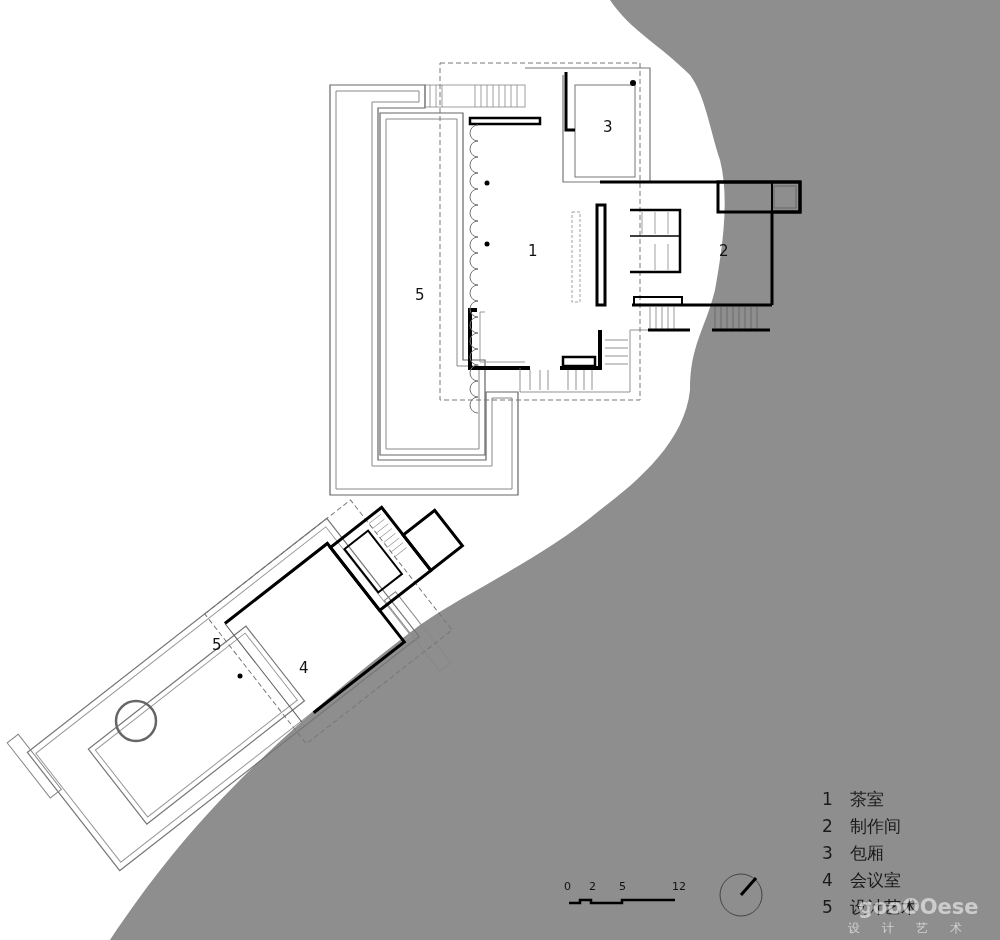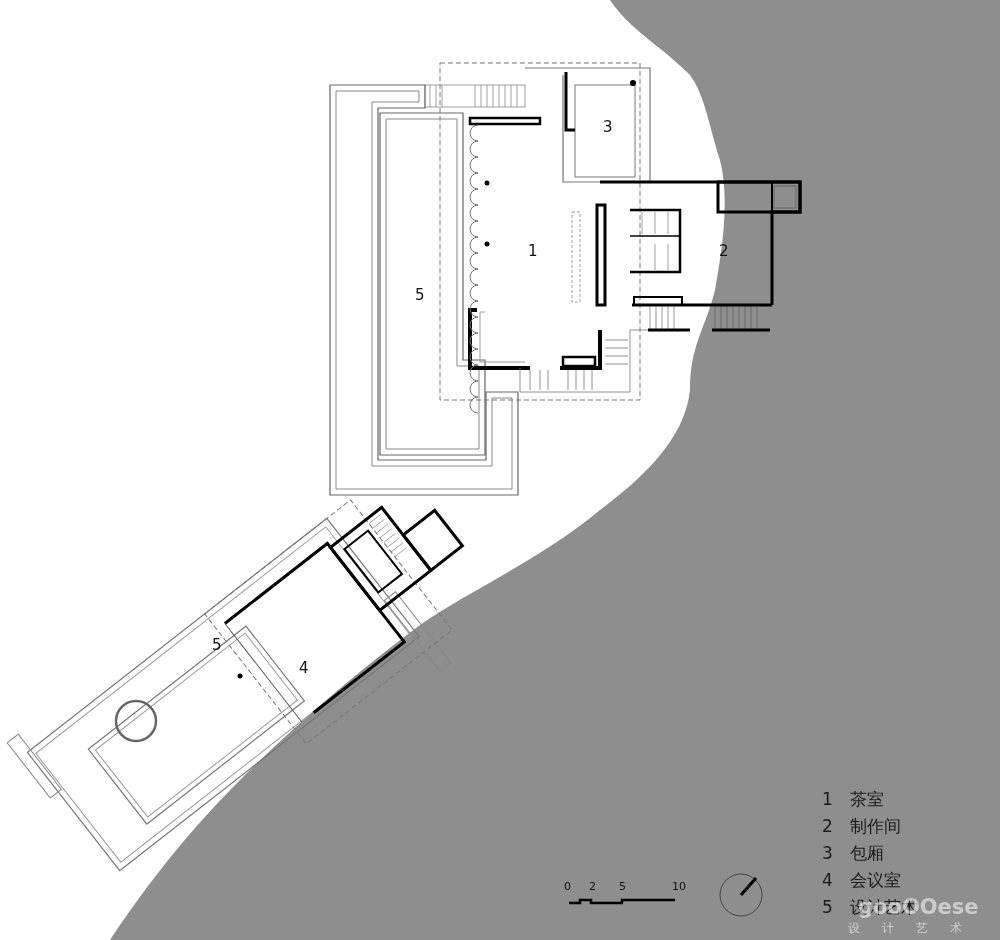--- a/index.html
+++ b/index.html
@@ -163,21 +163,21 @@
   <g>
     <circle cx="741" cy="895" r="21" fill="none" stroke="#444" stroke-width="1"></circle>
     <line x1="741" y1="895" x2="756" y2="878" stroke="#000" stroke-width="3"></line>
   </g>
 </svg>
 
 <div class="scale-labels">
   <span style="left:4px">0</span>
   <span style="left:29px">2</span>
   <span style="left:59px">5</span>
-  <span style="left:112px">10</span>
+  <span style="left:112px">12</span>
 </div>
 
 <div class="legend">
   <div class="legend-row">
       <span class="legend-num">1</span>
       <span>茶室</span>
     </div>
   <div class="legend-row">
       <span class="legend-num">2</span>
       <span>制作间</span>

